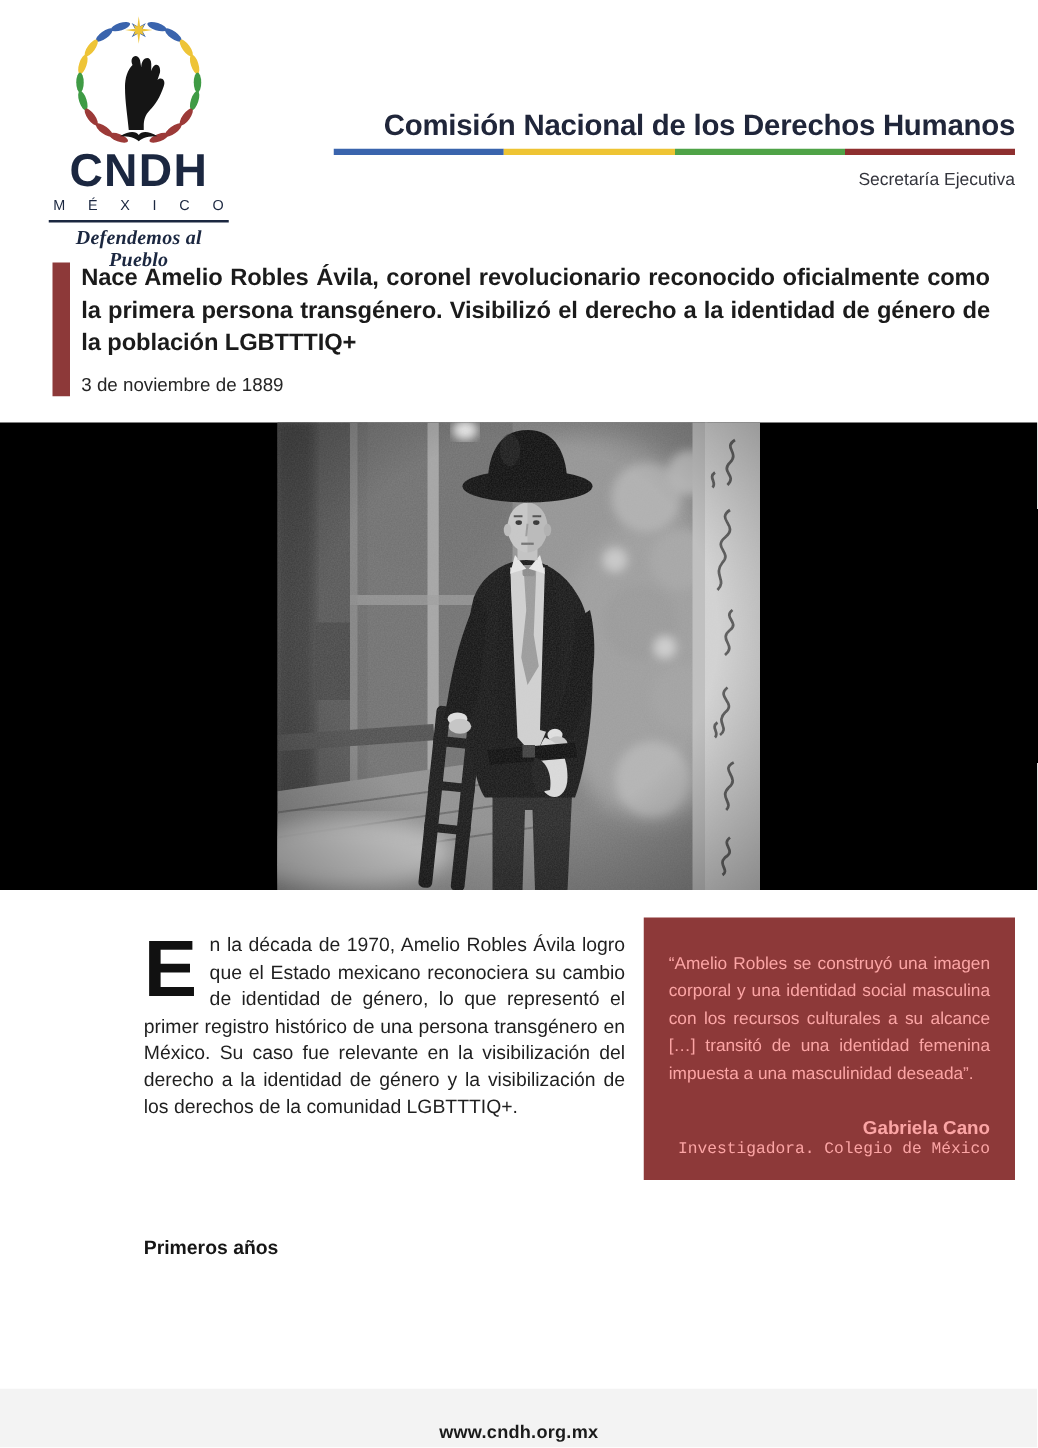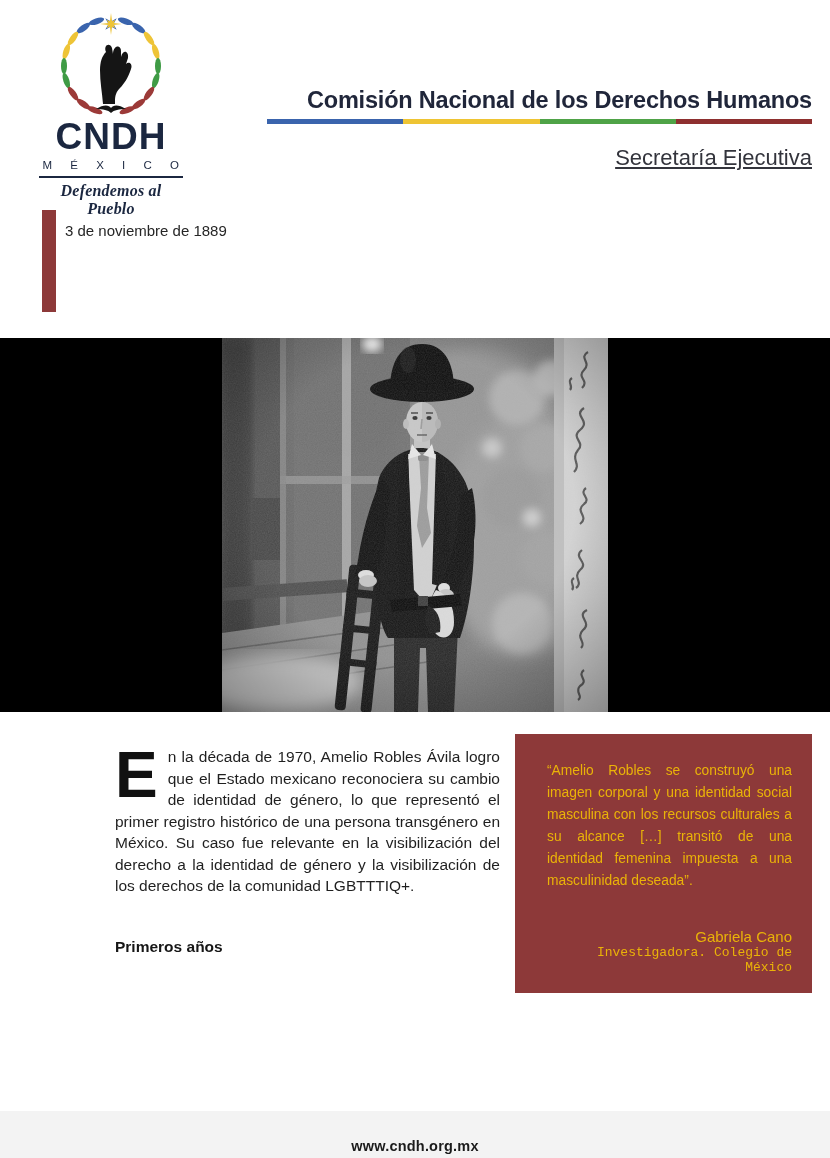--- a/index.html
+++ b/index.html
@@ -12,43 +12,43 @@
   .logo-emblem { display:block; margin:0 auto; }
   .logo-acronym { font-size:37px; font-weight:700; letter-spacing:1px; line-height:1; margin-top:2px; }
   .logo-country { font-size:11.5px; font-weight:400; letter-spacing:7.5px; padding-left:7px; margin-top:4px; }
   .logo-rule { border:0; border-top:2px solid #1b2740; margin:5px 4px 4px 4px; }
   .logo-slogan { font-family:"Liberation Serif", serif; font-style:italic; font-weight:700; font-size:16px; letter-spacing:0.2px; }
 
   .header-right { position:absolute; right:18px; top:62px; width:560px; text-align:right; }
   .org-name { font-size:23.5px; font-weight:700; color:#20263a; letter-spacing:-0.2px;margin-top:25px; }
   .stripe { display:flex; height:5px; margin-top:5px; width:545px; margin-left:auto; }
   .stripe span { flex:1 1 0; height:100%; }
-  .department { font-size:22px; font-weight:400; color:#33343c; margin-top:21px;text-decoration:underline; }
+  .department { font-size:14px; font-weight:400; color:#33343c; margin-top:11px; }
 
   
   .headline-wrap { position:absolute; left:42px; top:210px; width:750px; display:flex; }
   .accent-bar { width:14px; min-height:102px; background:#8d3939; flex:0 0 14px; }
   .headline-body { margin-left:9px; width:727px; }
   .headline-title { font-size:19px; line-height:26px; font-weight:800; color:#1b1b1b; text-align:justify; letter-spacing:-0.1px; }
   .headline-date { font-size:15px; color:#262626; margin-top:12px; }
 
   
   .photo-band { position:absolute; left:0; top:338px; width:830px; height:374px; background:#000000; }
   .photo { position:absolute; left:222px; top:0; width:386px; height:374px; display:block; }
 
   
   .article { position:absolute; left:115px; top:734px; width:700px; }
   .intro { position:absolute; left:0; top:12px; width:385px; font-size:15.5px; line-height:21.5px; text-align:justify; color:#1f1f1f; }
   .dropcap { float:left; font-size:64px; line-height:50px; font-weight:800; color:#111111; padding:4px 10px 0 0; }
-  .quote-card { position:absolute; left:400px; top:0; width:297px; min-height:193px; background:#8d3939; color:#eab308; padding:26px 20px 18px 32px; }
+  .quote-card { position:absolute; left:400px; top:0; width:297px; min-height:193px; background:#8d3939; color:#fca5a5; padding:26px 20px 18px 20px; }
   .quote-text { font-size:13.8px; line-height:22px; text-align:justify; }
-  .quote-author { font-size:15px; font-weight:400; text-align:right; margin-top:36px; }
+  .quote-author { font-size:15px; font-weight:700; text-align:right; margin-top:24px; }
   .quote-role { font-size:13px; text-align:right; margin-top:0;font-family:Liberation Mono, monospace; }
 
-  .section-heading { position:absolute; left:115px; top:938px; font-size:15.5px; font-weight:800; color:#161616; }
+  .section-heading { position:absolute; left:115px; top:990px; font-size:15.5px; font-weight:800; color:#161616; }
   .para2 { position:absolute; left:115px; top:972px; width:601px; font-size:15.5px; line-height:22px; text-align:justify; color:#1f1f1f; }
 
   
   .footer { position:absolute; left:0; top:1111px; width:830px; height:70px; background:#f3f3f3; display:flex; align-items:center; justify-content:center; }
   .footer-url { font-size:14.5px; font-weight:700; color:#1b1b1b; letter-spacing:0.2px; }
 </style>
 </head>
 <body>
 
 <div class="page">
@@ -102,20 +102,21 @@
         <span style="background-color: rgb(79, 163, 71);"></span>
         <span style="background-color: rgb(142, 47, 47);"></span>
       </div>
       <div class="department">Secretaría Ejecutiva</div>
     </div>
   </header>
 
   <section class="headline-wrap">
     <div class="accent-bar" style="background-color: rgb(141, 57, 57);"></div>
     <div class="headline-body">
+      <h1 class="headline-title">Nace Amelio Robles Ávila, coronel revolucionario reconocido oficialmente como la primera persona transgénero. Visibilizó el derecho a la identidad de género de la población LGBTTTIQ+</h1>
       <div class="headline-date">3 de noviembre de 1889</div>
     </div>
   </section>
 
   <section class="photo-band">
     <svg class="photo" viewBox="0 0 386 374" role="img" aria-label="amelio-robles-historic-photo">
       <defs>
         <filter id="b4">
             <feGaussianBlur stdDeviation="4"></feGaussianBlur>
           </filter>

